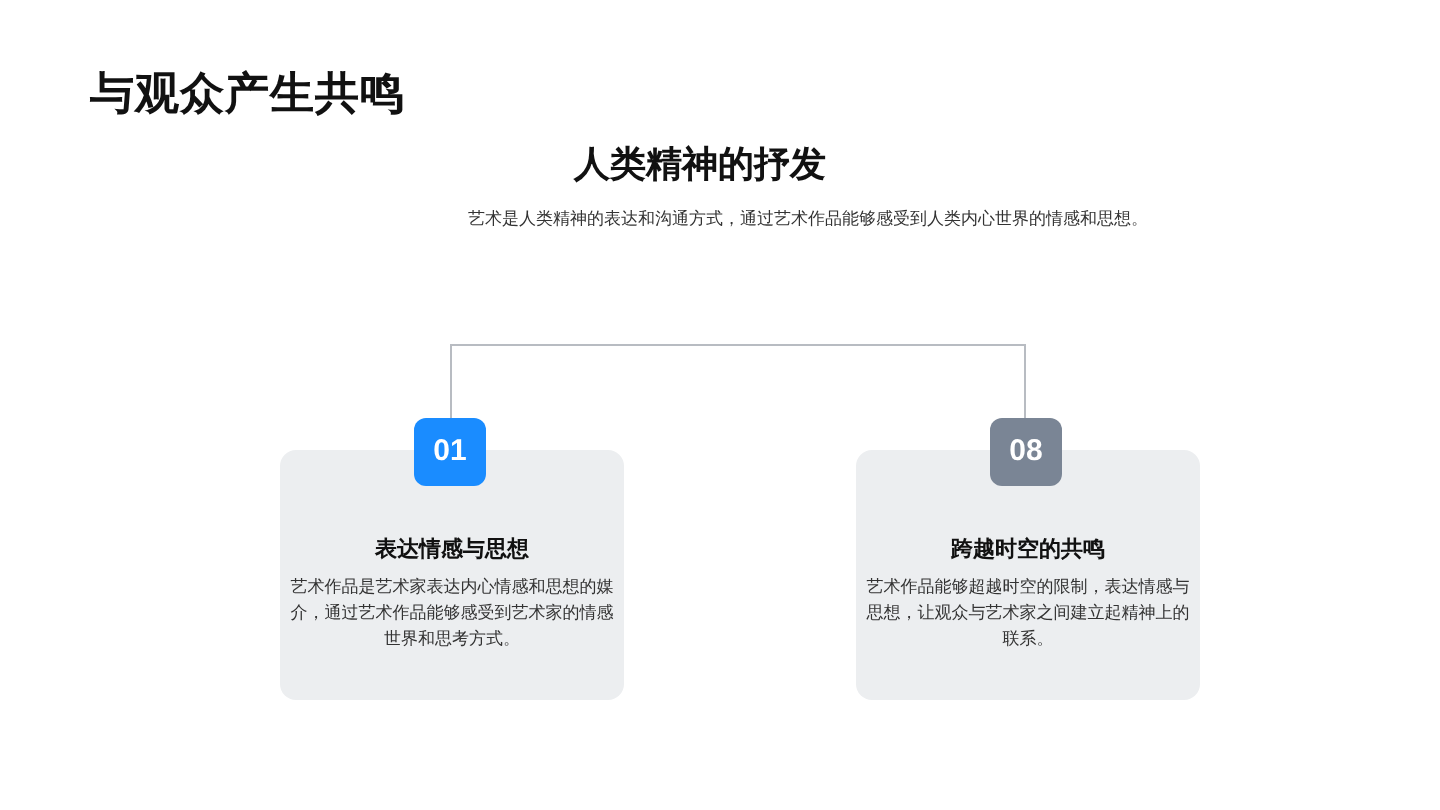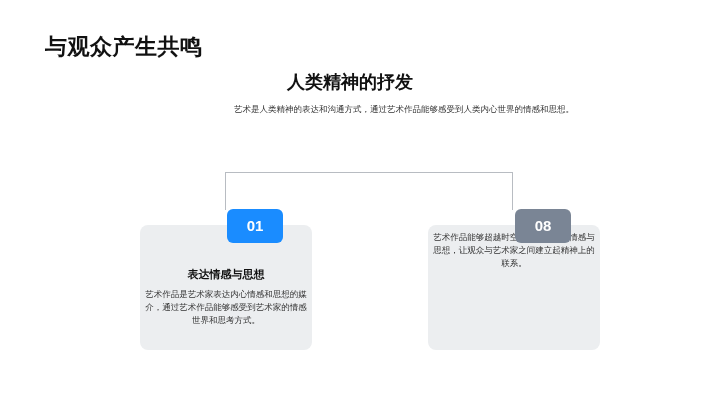--- a/index.html
+++ b/index.html
@@ -24,24 +24,23 @@
       border-top: 1px solid #b8bcc2; border-left: 1px solid #b8bcc2; border-right: 1px solid #b8bcc2;
       box-sizing: border-box;
     }
     .card {
       position: absolute; top: 225px; width: 172px; height: 125px; background: #eceef0;
       border-radius: 8px; text-align: center; box-sizing: border-box; padding: 0 2px;
     }
     .card.c1 { left: 140px; }
     .card.c2 { left: 428px; }
     .badge {
-      position: absolute; top: 209px; width: 56px; height: 34px; border-radius: 6px;
+      position: absolute; top: 209px; width: 36px; height: 34px; border-radius: 6px;
       color: #fff; font-weight: bold; font-size: 15px; line-height: 34px; text-align: center;
       font-family: "Liberation Sans", sans-serif;
-      margin-left: 20px;
     }
     .badge.b1 { left: 207px; background: #1a8cff; }
     .badge.b2 { left: 495px; background: #7a8595; }
     .card-title {
       margin-top: 42px; font-size: 11px; font-weight: bold; color: #111;
     }
     .card-text {
       margin-top: 6px; font-size: 8.5px; line-height: 13px; color: #333;
     }
   </style>
@@ -54,15 +53,16 @@
 
 <div class="connector"></div>
 
 <div class="card c1">
   <div class="card-title">表达情感与思想</div>
   <div class="card-text">艺术作品是艺术家表达内心情感和思想的媒介，通过艺术作品能够感受到艺术家的情感世界和思考方式。</div>
 </div>
 <div class="badge b1">01</div>
 
 <div class="card c2">
+  <div class="card-title">跨越时空的共鸣</div>
   <div class="card-text">艺术作品能够超越时空的限制，表达情感与思想，让观众与艺术家之间建立起精神上的联系。</div>
 </div>
 <div class="badge b2">08</div>
 
 </body></html>

